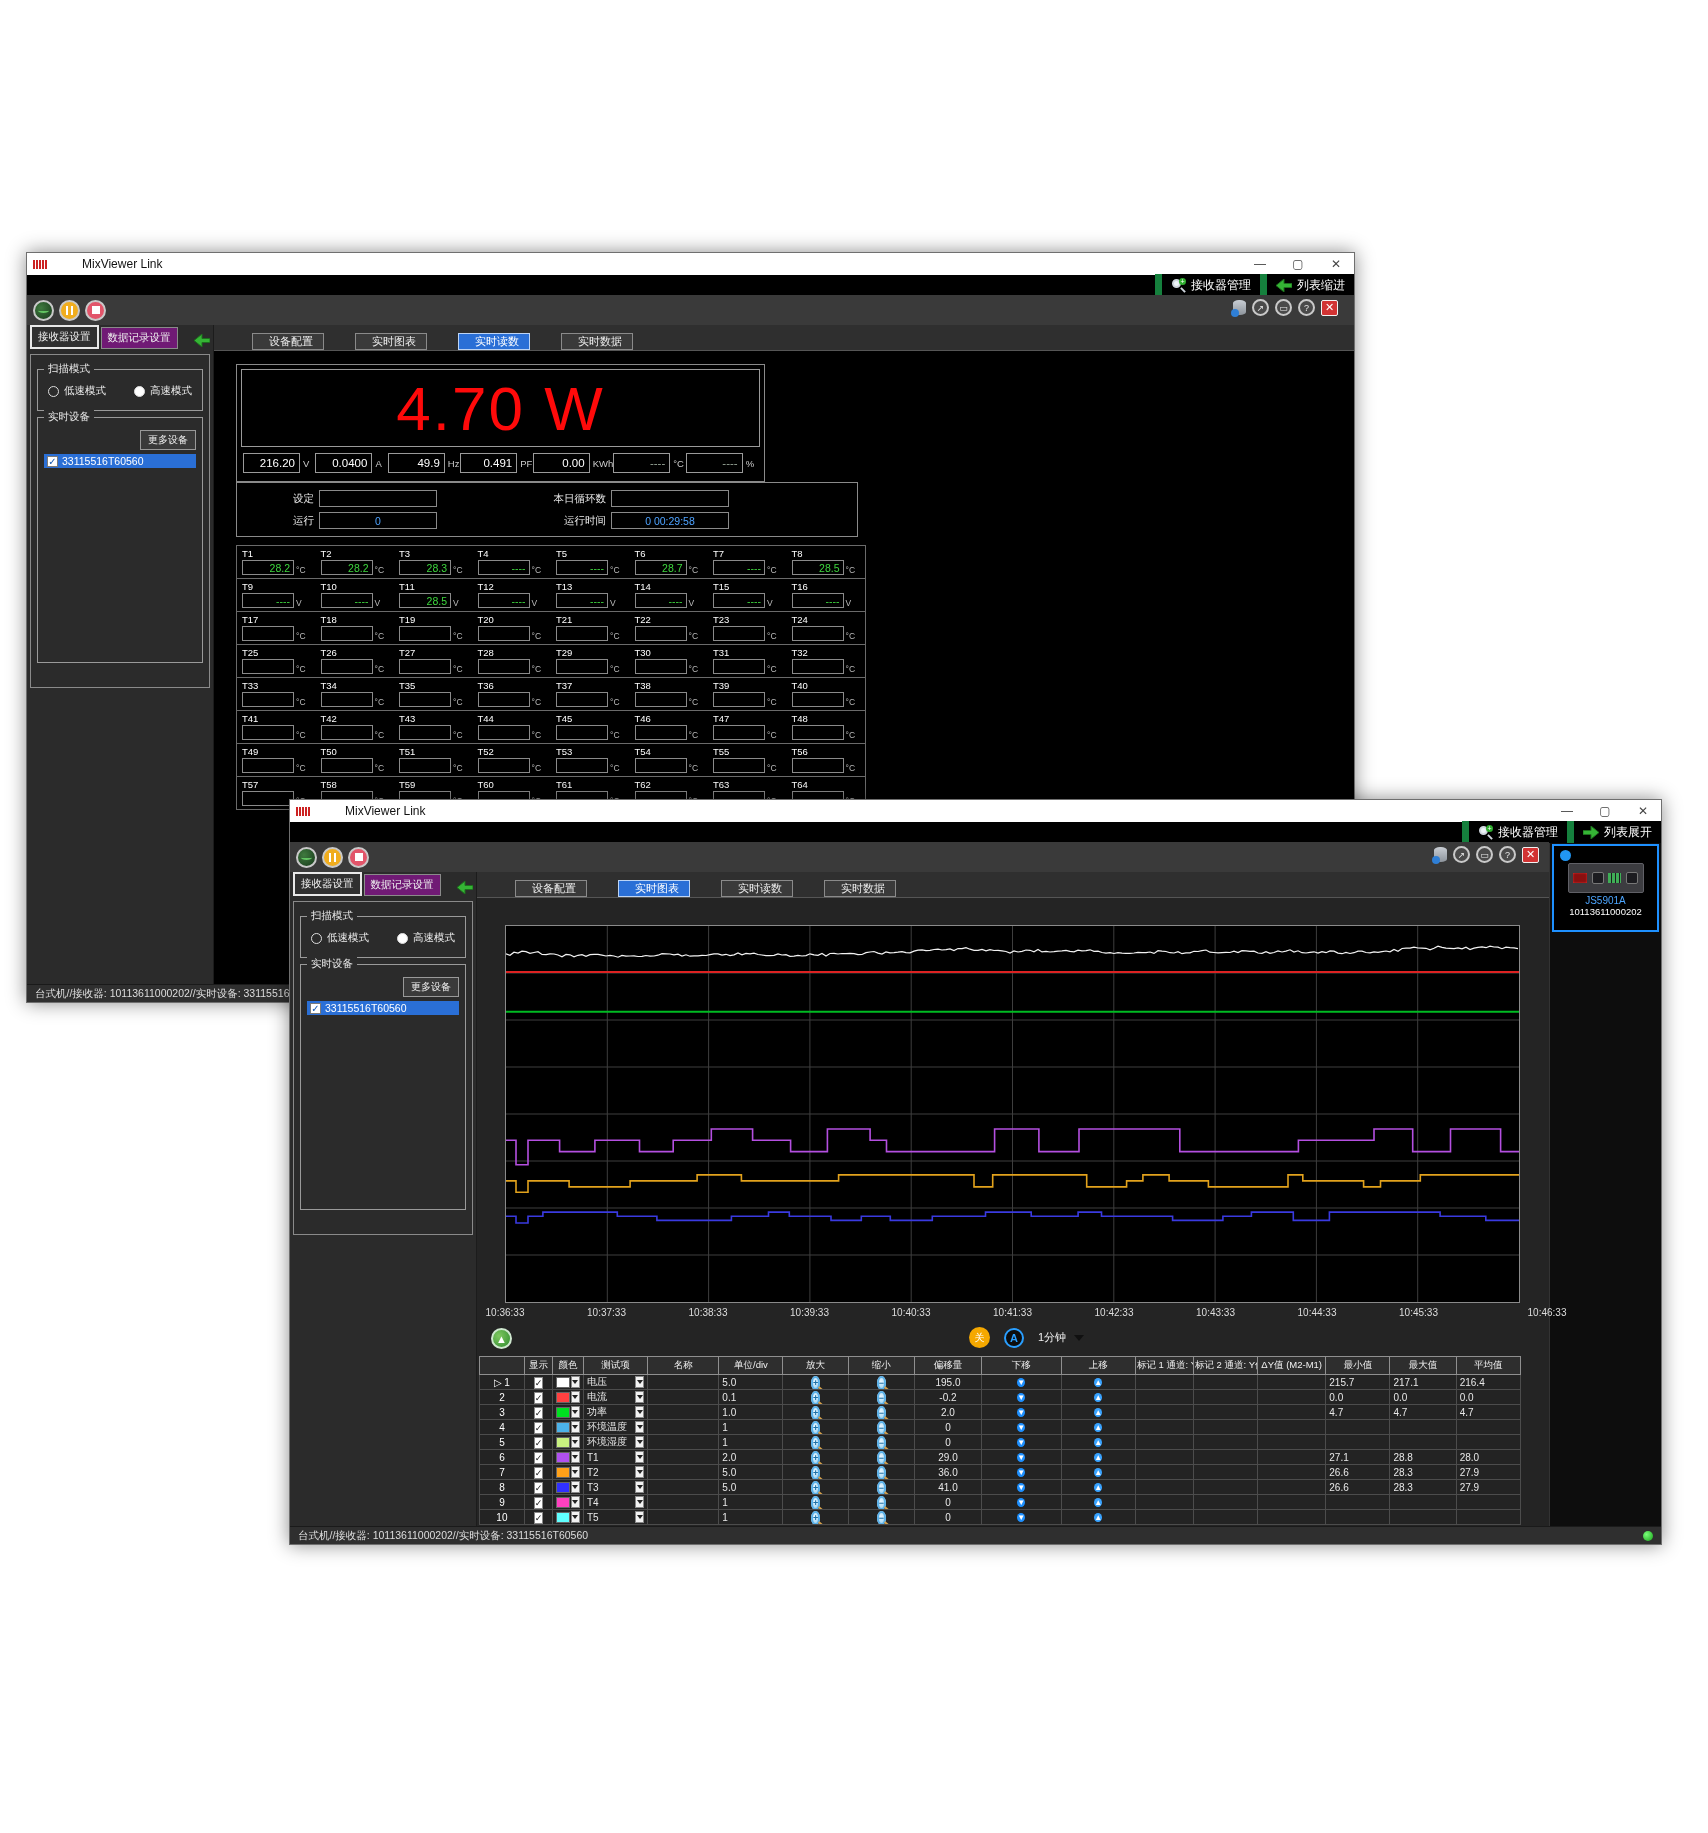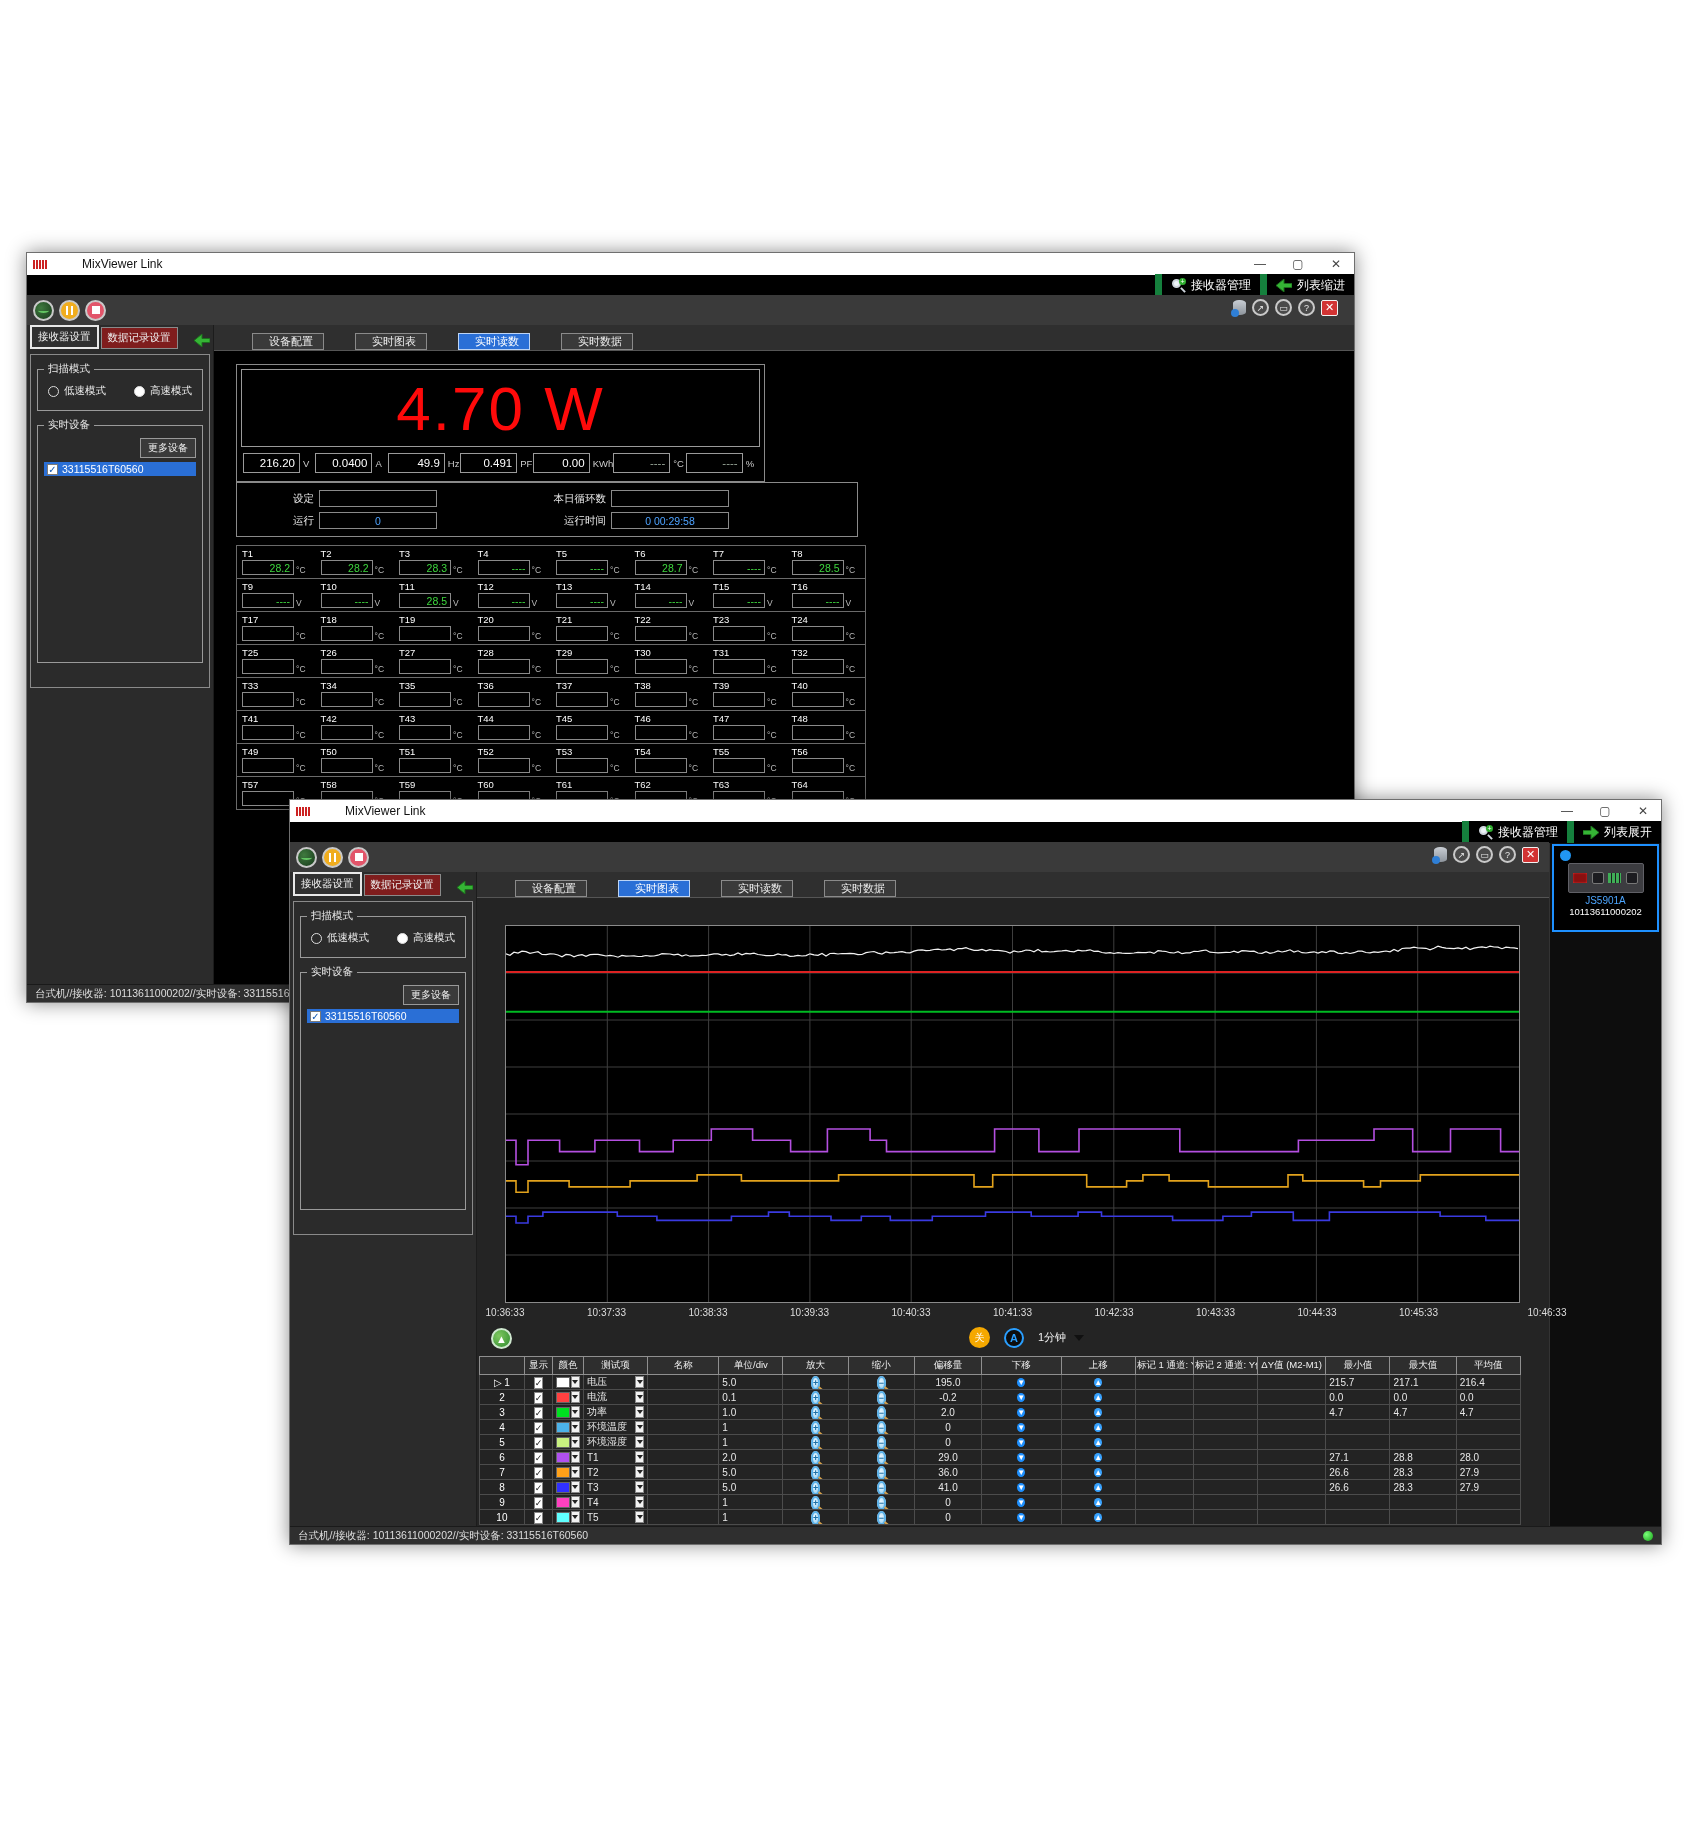--- a/index.html
+++ b/index.html
@@ -57,26 +57,26 @@
           border-radius:50%;background:#2f7fd6;}
   .ring{width:17px;height:17px;border-radius:50%;border:2px solid #c9c9c9;background:#4a4a4a;
         color:#e8e8e8;font-size:9px;display:flex;align-items:center;justify-content:center;}
   .redx{width:17px;height:16px;background:#d23333;border:1px solid #f2f2f2;border-radius:2px;
         color:#fff;font-size:11px;font-weight:bold;display:flex;align-items:center;justify-content:center;}
 
   
   .lpanel{flex:none;width:187px;background:#2b2b2b;display:flex;flex-direction:column;
           border-right:1px solid #1c1c1c;}
   .ptabrow{flex:none;height:25px;display:flex;align-items:flex-end;gap:2px;padding:0 3px 1px 3px;}
-  .ptab{background:#7f1d1d;border:1px solid #8a8a8a;color:#eee;font-size:10.5px;
+  .ptab{background:#701a75;border:1px solid #8a8a8a;color:#eee;font-size:10.5px;
         padding:3px 6px;white-space:nowrap;}
   .ptab.on{border:2px solid #e8e8e8;background:#303030;}
   .ptabrow .garrow{margin-left:auto;margin-bottom:2px;}
   .panelbox{margin:4px 3px;border:1px solid #8a8a8a;padding:14px 6px 24px;display:flex;
-            flex-direction:column;gap:14px;height:334px;flex:none;}
+            flex-direction:column;gap:6px;height:334px;flex:none;}
   .group{border:1px solid #9a9a9a;position:relative;padding:12px 6px 8px;}
   .group-label{position:absolute;top:-8px;left:6px;background:#2b2b2b;padding:0 4px;
                font-size:10.5px;color:#e8e8e8;}
   .radios{display:flex;justify-content:space-between;padding:2px 4px 4px;}
   .radio{display:flex;align-items:center;gap:5px;font-size:10.5px;color:#eee;}
   .rdot{width:11px;height:11px;border-radius:50%;border:1px solid #ddd;background:#2b2b2b;flex:none;}
   .rdot.sel{background:#ffffff;}
   .grp-dev{flex:1;display:flex;flex-direction:column;gap:4px;height:228px;}
   .morebtn{align-self:flex-end;background:#3a3a3a;border:1px solid #999;color:#eee;
            font-size:10px;padding:2px 7px;}

